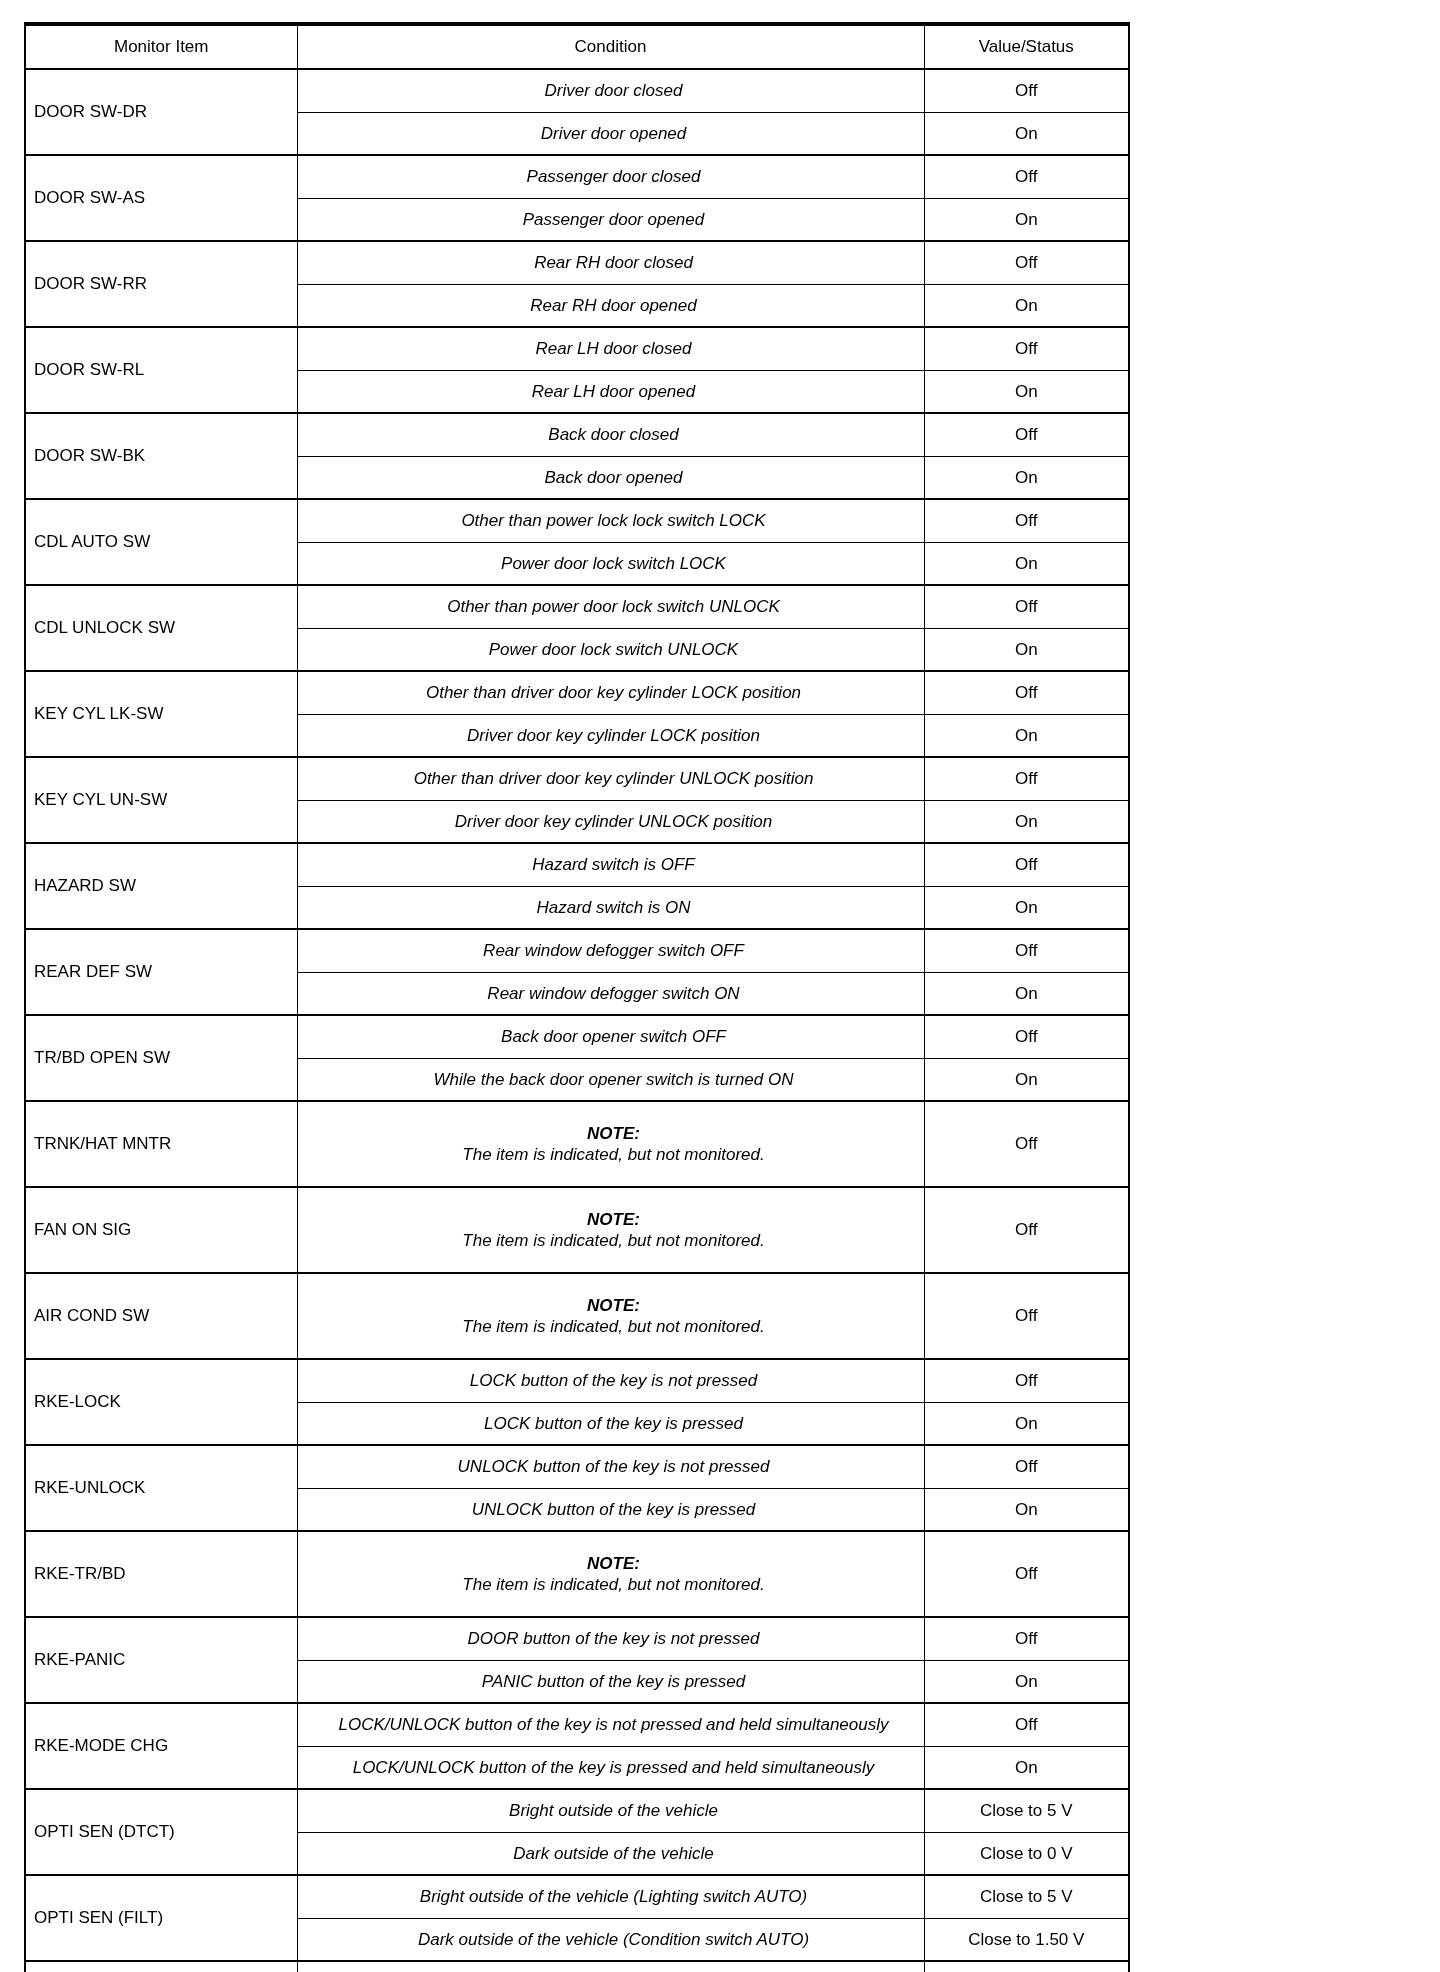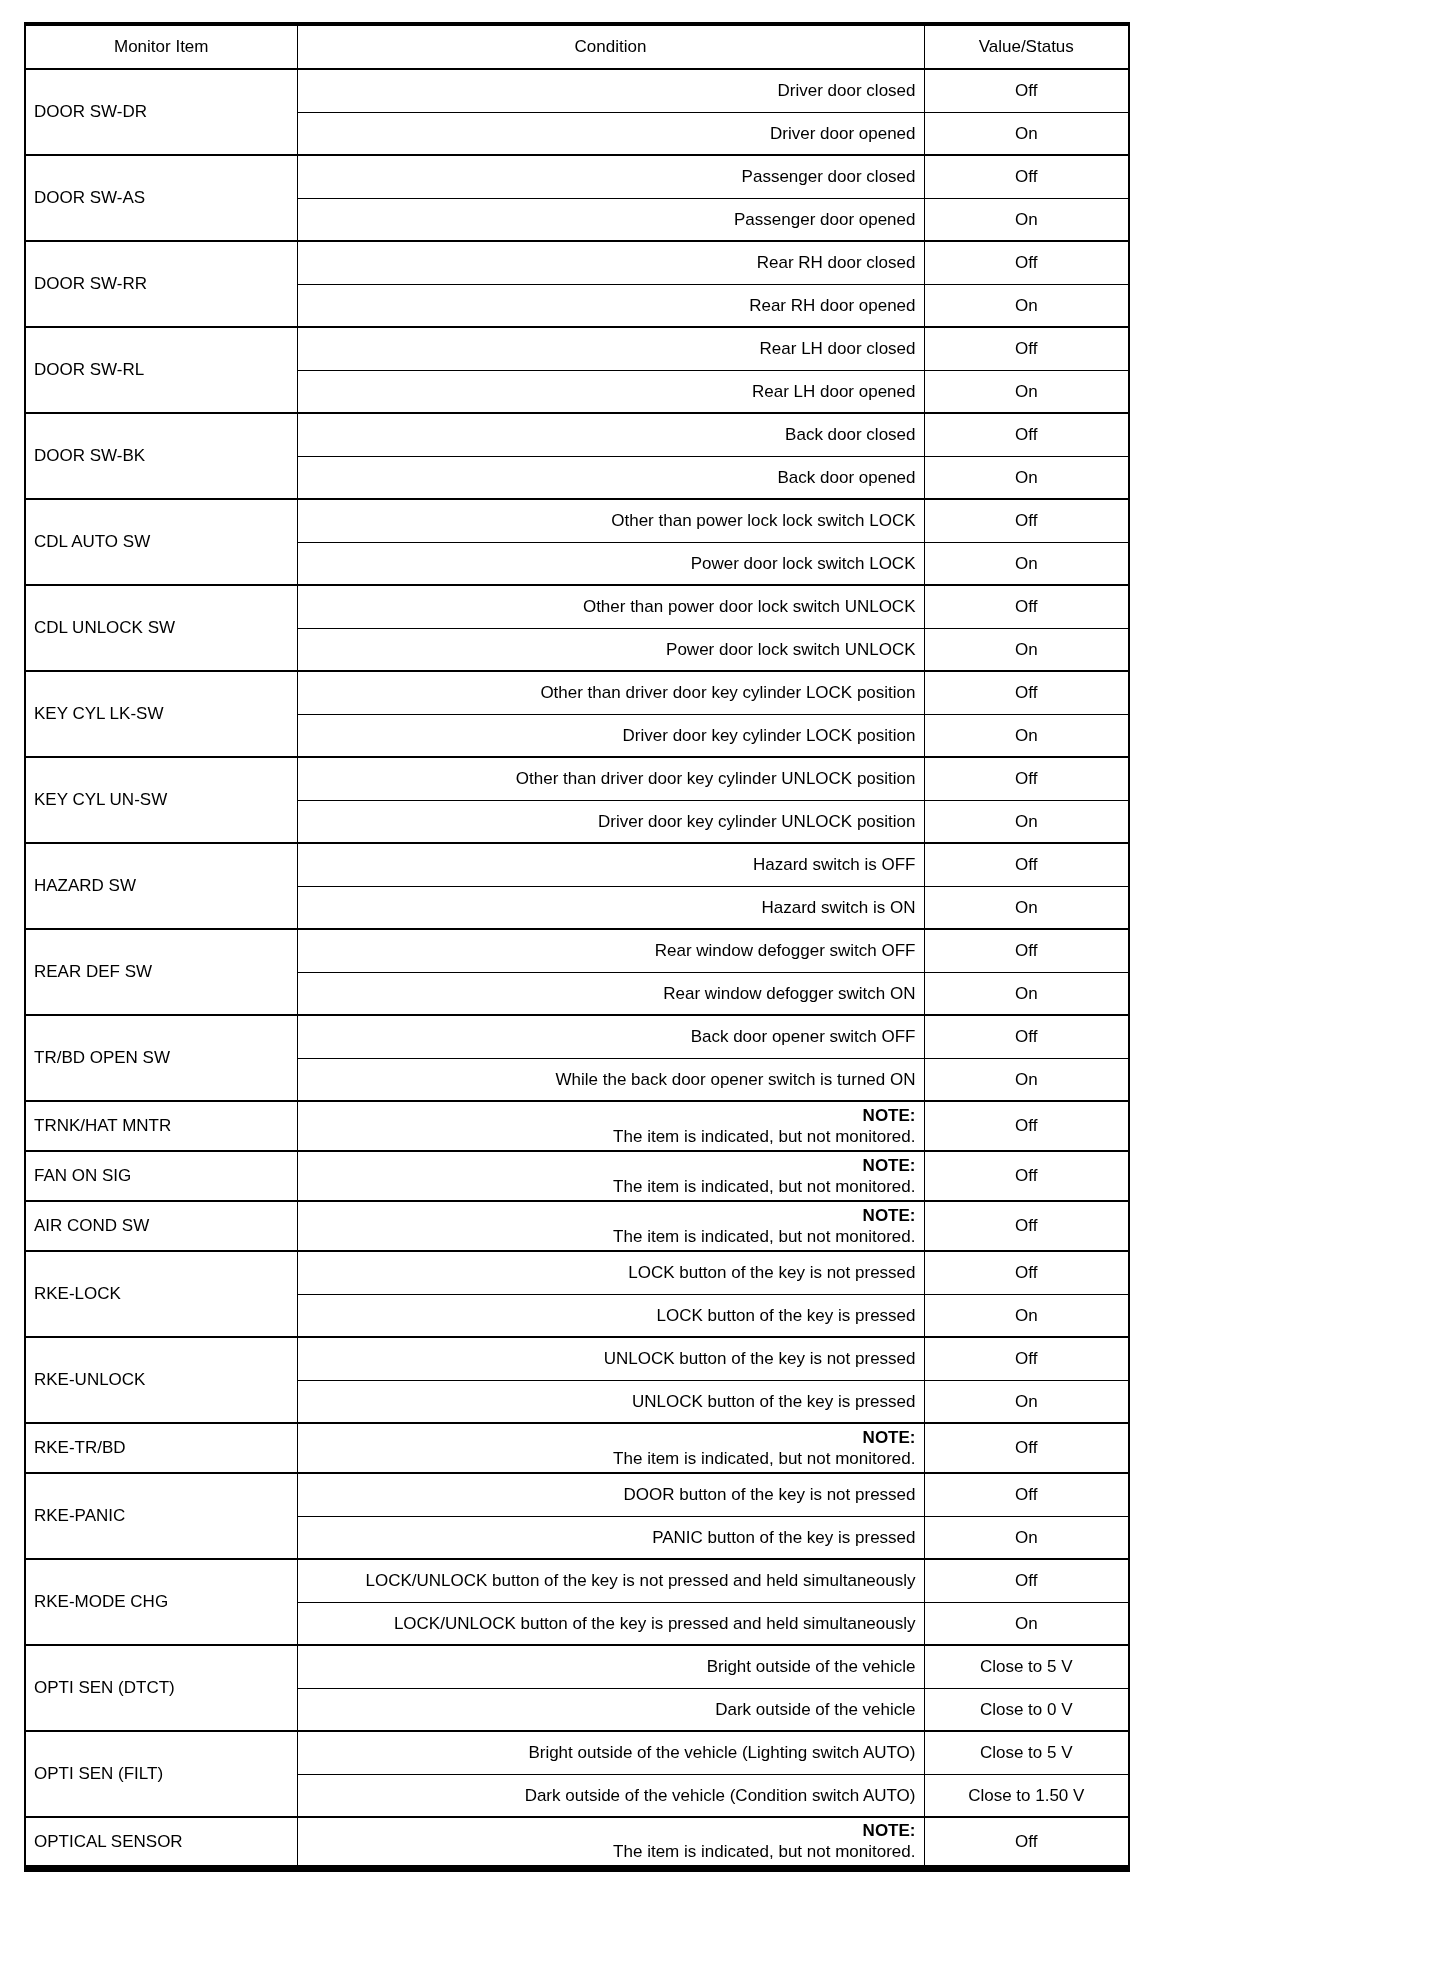--- a/index.html
+++ b/index.html
@@ -39,29 +39,30 @@
     line-height: 1.25;
   }
   thead th {
     height: 38px;
     font-weight: normal;
     text-align: center;
     border-bottom: 2px solid #000;
     background: #ffffff;
   }
   tbody tr { height: 43px; }
-  tbody tr.note-row { height: 50px; }
+  tbody tr.note-row { height: 86px; }
   tbody tr.group-start td { border-top: 2px solid #000; }
 
   td.item-cell {
     text-align: left;
   }
   td.condition-cell {
-    text-align: right;
+    text-align: center;
     padding-left: 14px;
+    font-style: italic;
   }
   td.value-cell {
     text-align: center;
   }
   .note-label {
     font-weight: bold;
   }
   .note-text {
     font-weight: normal;
   }

